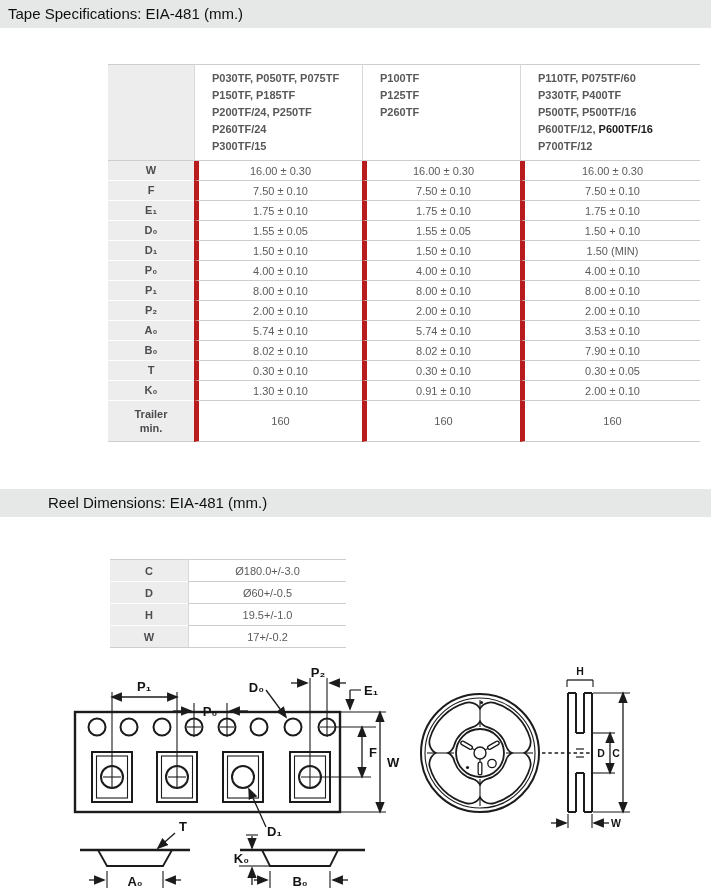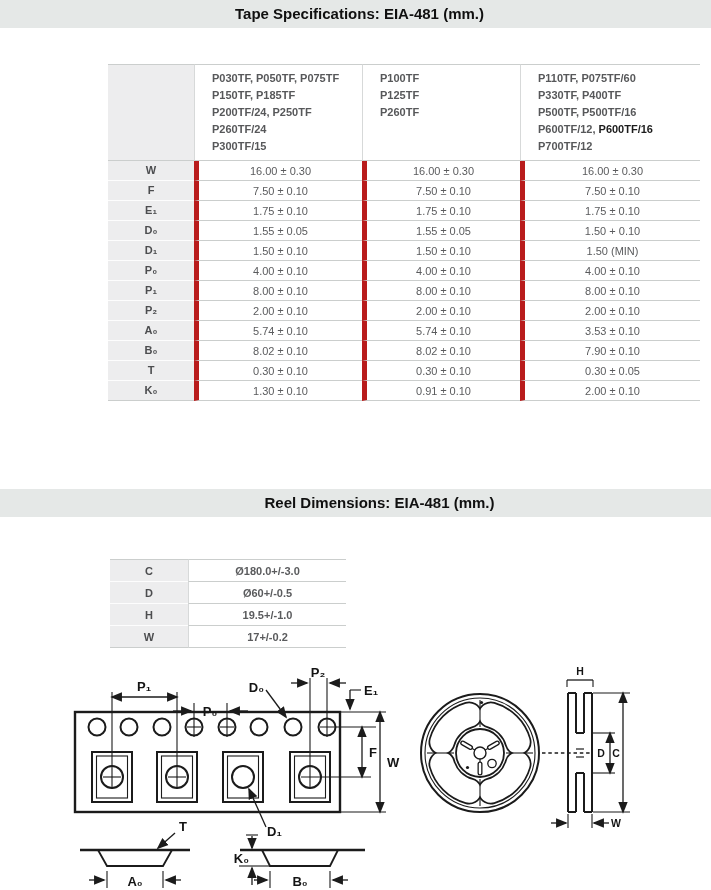--- a/index.html
+++ b/index.html
@@ -2,22 +2,22 @@
 <html><head>
 <meta charset="utf-8">
 <style>
   html,body { margin:0; padding:0; }
   body {
     width:711px; height:890px; position:relative; background:#ffffff;
     font-family:"Liberation Sans", sans-serif; color:#58595b;
   }
   .section-bar {
     position:absolute; left:0; width:711px; height:28px; background:#e5e8e7;
-    font-size:15px; font-weight:bold; color:#101010; line-height:28px;
-    padding-left:8px; box-sizing:border-box;text-align:center;
+    font-size:15px; font-weight:normal; color:#101010; line-height:28px;
+    padding-left:8px; box-sizing:border-box;
   }
   #bar-tape { top:0; }
   #bar-reel { top:489px;padding-left:48px; }
 
   table { border-collapse:separate; border-spacing:0; font-size:11px;margin-top:24px; }
 
   
   #tape-table { position:absolute; left:108px; top:40px; table-layout:fixed; }
   #tape-table col.c0 { width:86px; }
   #tape-table col.c1 { width:168px; }
@@ -49,21 +49,21 @@
   #reel-table col.c0 { width:78px; }
   #reel-table col.c1 { width:158px; }
   #reel-table th {
     background:#ededee; font-weight:bold; color:#4c4d4f; text-align:center;
     vertical-align:middle; border-bottom:1px solid #fdfdfd; height:19px;
   }
   #reel-table tr:first-child th, #reel-table tr:first-child td { border-top:1px solid #cbcecd; }
   #reel-table tr:last-child th { border-bottom:1px solid #cbcecd; }
   #reel-table td {
     text-align:center; vertical-align:middle; color:#5a5b5d; height:19px;
-    border-bottom:1px solid #cbcecd; border-left:1px solid #d7d9d9;font-weight:bold;
+    border-bottom:1px solid #cbcecd; border-left:1px solid #d7d9d9;
   }
 
   
   #tape-svg { position:absolute; left:40px; top:645px; }
   #reel-svg { position:absolute; left:410px; top:645px; }
   .st  { stroke:#1b1b1b; stroke-width:2.4; fill:none; }
   .st2 { stroke:#1b1b1b; stroke-width:2;   fill:none; }
   .st1 { stroke:#1b1b1b; stroke-width:1.8; fill:none; }
   .thin{ stroke:#1b1b1b; stroke-width:1.1; fill:none; }
   .dim { stroke:#1b1b1b; stroke-width:1.3; fill:none; }
@@ -175,20 +175,27 @@
         <th class="rowlabel">T</th>
         <td>0.30 ± 0.10</td>
         <td>0.30 ± 0.10</td>
         <td>0.30 ± 0.05</td>
       </tr>
       <tr>
         <th class="rowlabel">K₀</th>
         <td>1.30 ± 0.10</td>
         <td>0.91 ± 0.10</td>
         <td>2.00 ± 0.10</td>
+      </tr>
+      <tr class="tall">
+        <th class="rowlabel">Trailer
+min.</th>
+        <td>160</td>
+        <td>160</td>
+        <td>160</td>
       </tr>
     </tbody>
 </table>
 
 <div class="section-bar" id="bar-reel">Reel Dimensions: EIA-481 (mm.)</div>
 
 <table id="reel-table">
   <colgroup>
       <col class="c0">
       <col class="c1">

